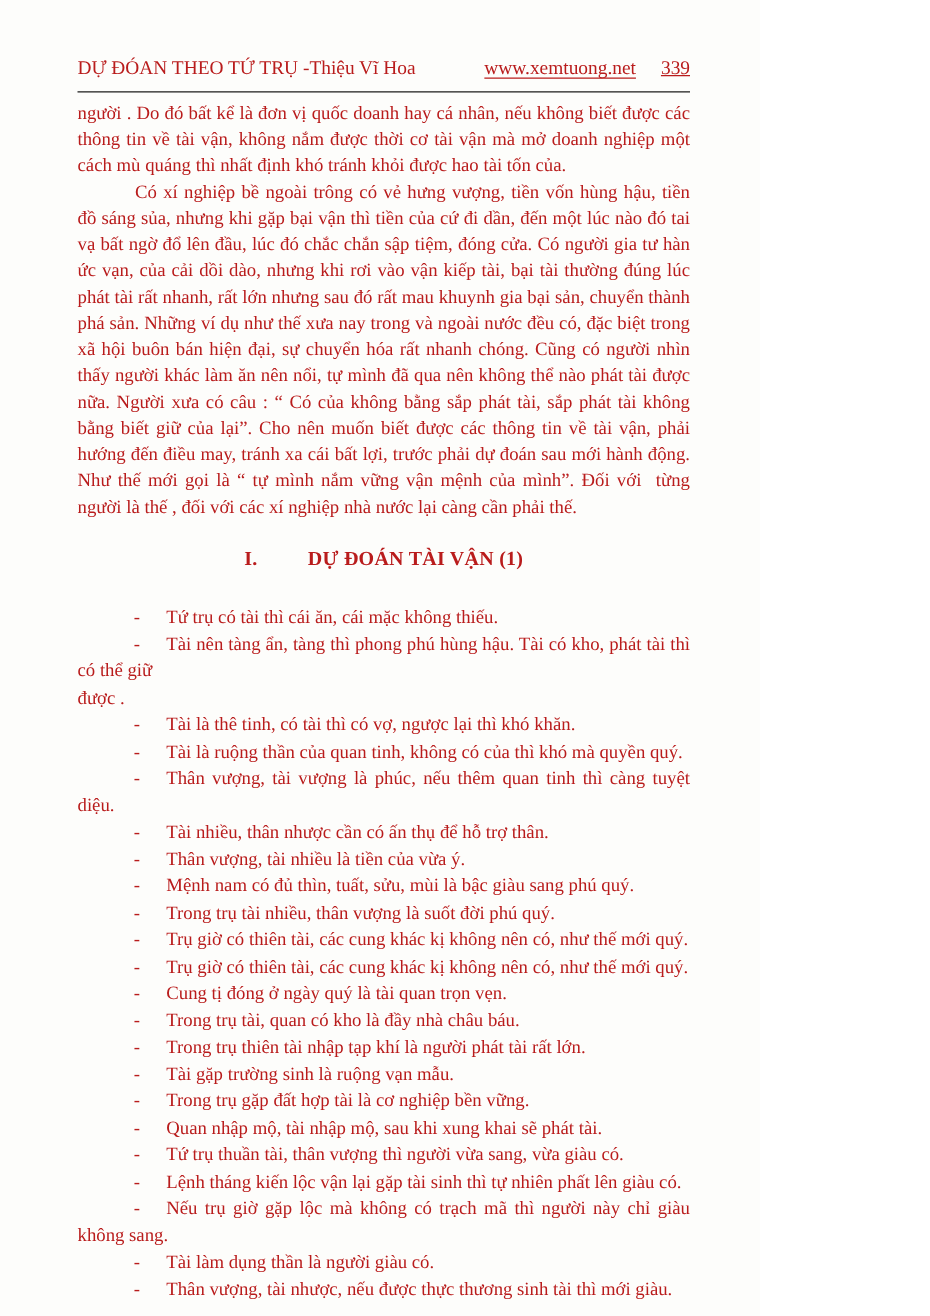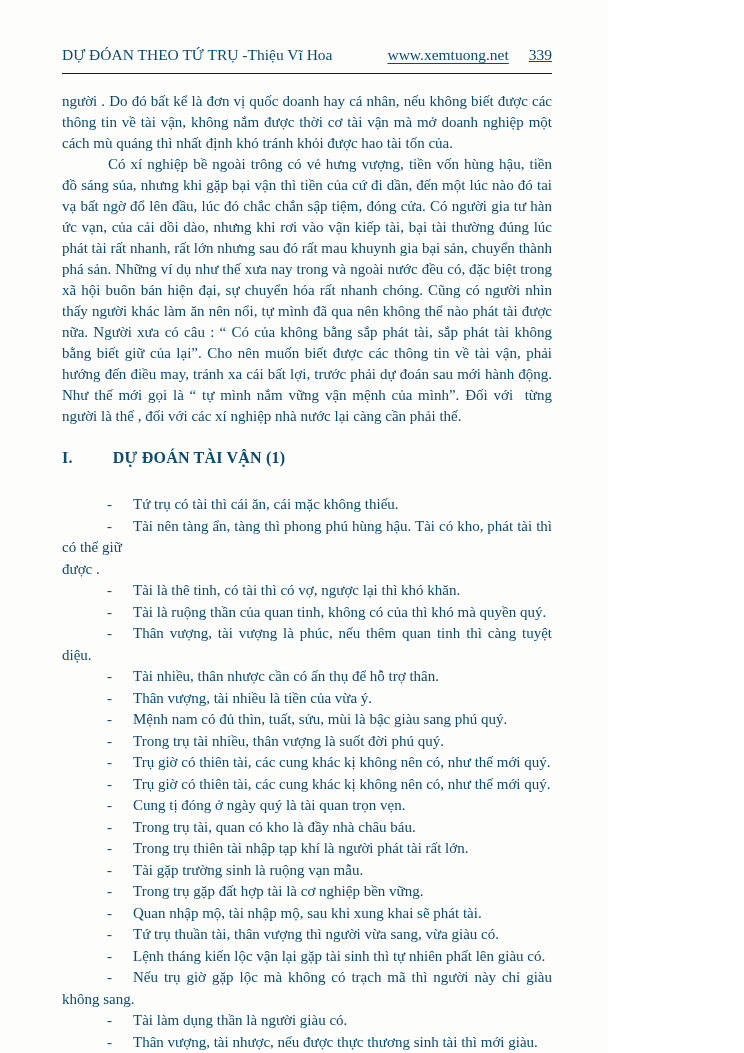--- a/index.html
+++ b/index.html
@@ -1,52 +1,52 @@
 <!DOCTYPE html>
 <html><head>
 <meta charset="utf-8">
 <style>
   html, body { margin: 0; padding: 0; background: #ffffff; }
   .page {
     width: 608px; height: 1053px;
     background: #fdfdfb;
-    color: #0c4a6e;
+    color: #b91c1c;
     font-family: "Liberation Serif", "DejaVu Serif", serif;
     box-sizing: border-box;
     padding: 46px 56px 30px 62px;
     overflow: hidden;
   }
   .header {
     display: flex;
     align-items: baseline;
     font-size: 15.5px;
     white-space: nowrap;
   }
   .header .author { }
   .header .spacer { flex: 1; }
   .header .site { text-decoration: underline; text-underline-offset: 3px; }
   .header .pageno { margin-left: 20px; text-decoration: underline; }
   .rule {
     border-top: 1.8px solid #1c1c1c;
     margin-top: 9px;
   }
   .body {
-    margin-top: 17px;
+    margin-top: 7px;
     font-size: 15px;
     line-height: 21px;
   }
   .body p {
     margin: 0;
     text-align: justify;
     white-space: pre-wrap;
   }
   .p2 { text-indent: 46px; }
   .heading {
     margin: 20px 0 26px;
-    text-align: left;
+    text-align: center;
     font-weight: 700;
     font-size: 16px;
     letter-spacing: 0.2px;
   }
   .heading .ht { margin-left: 36px; }
   .list { }
   .li {
     text-indent: 45px;
     text-align: justify;
     line-height: 21.5px;

